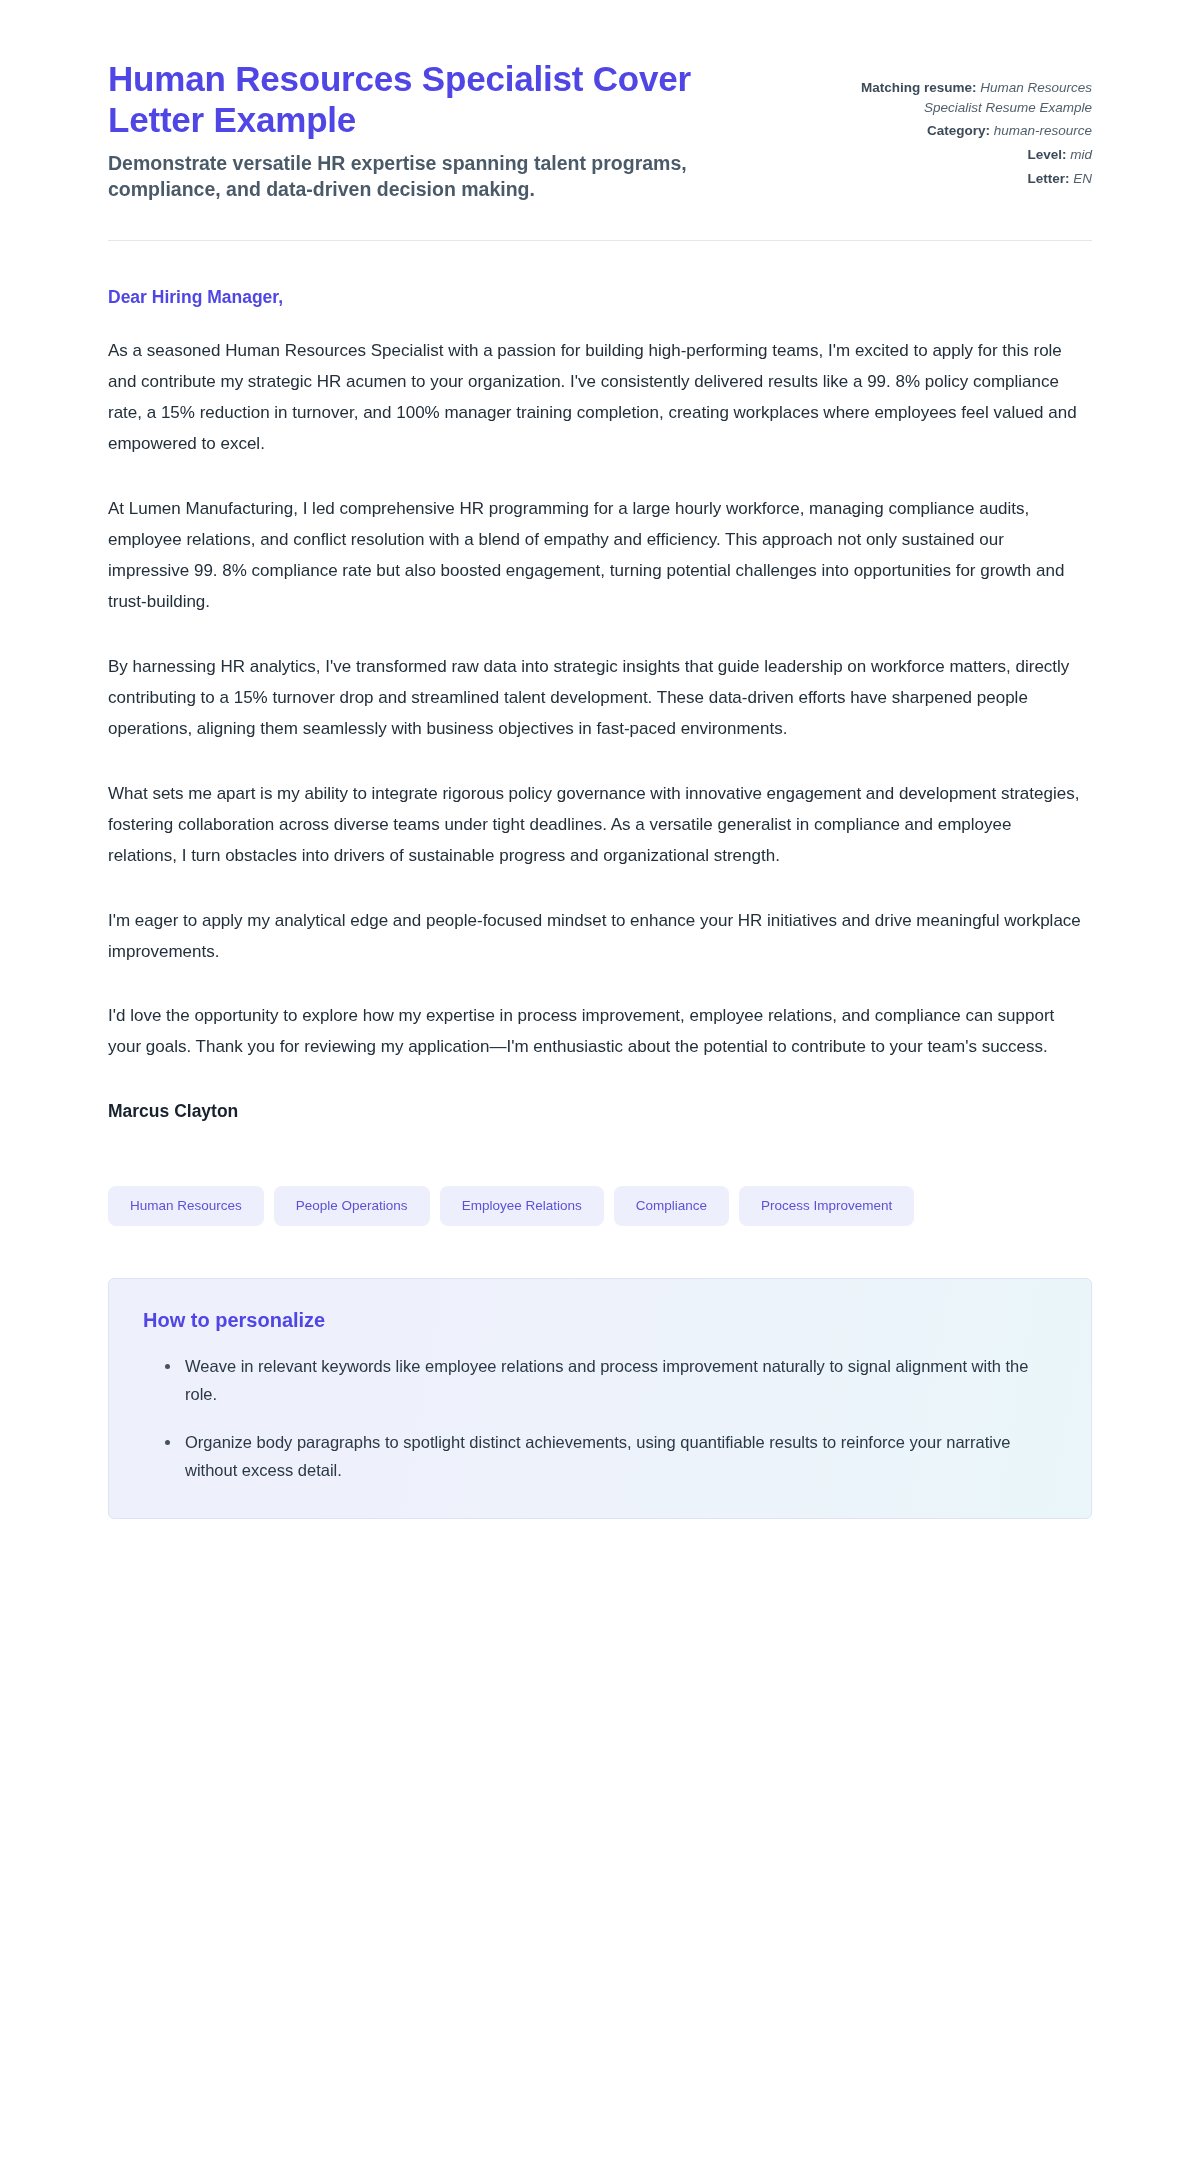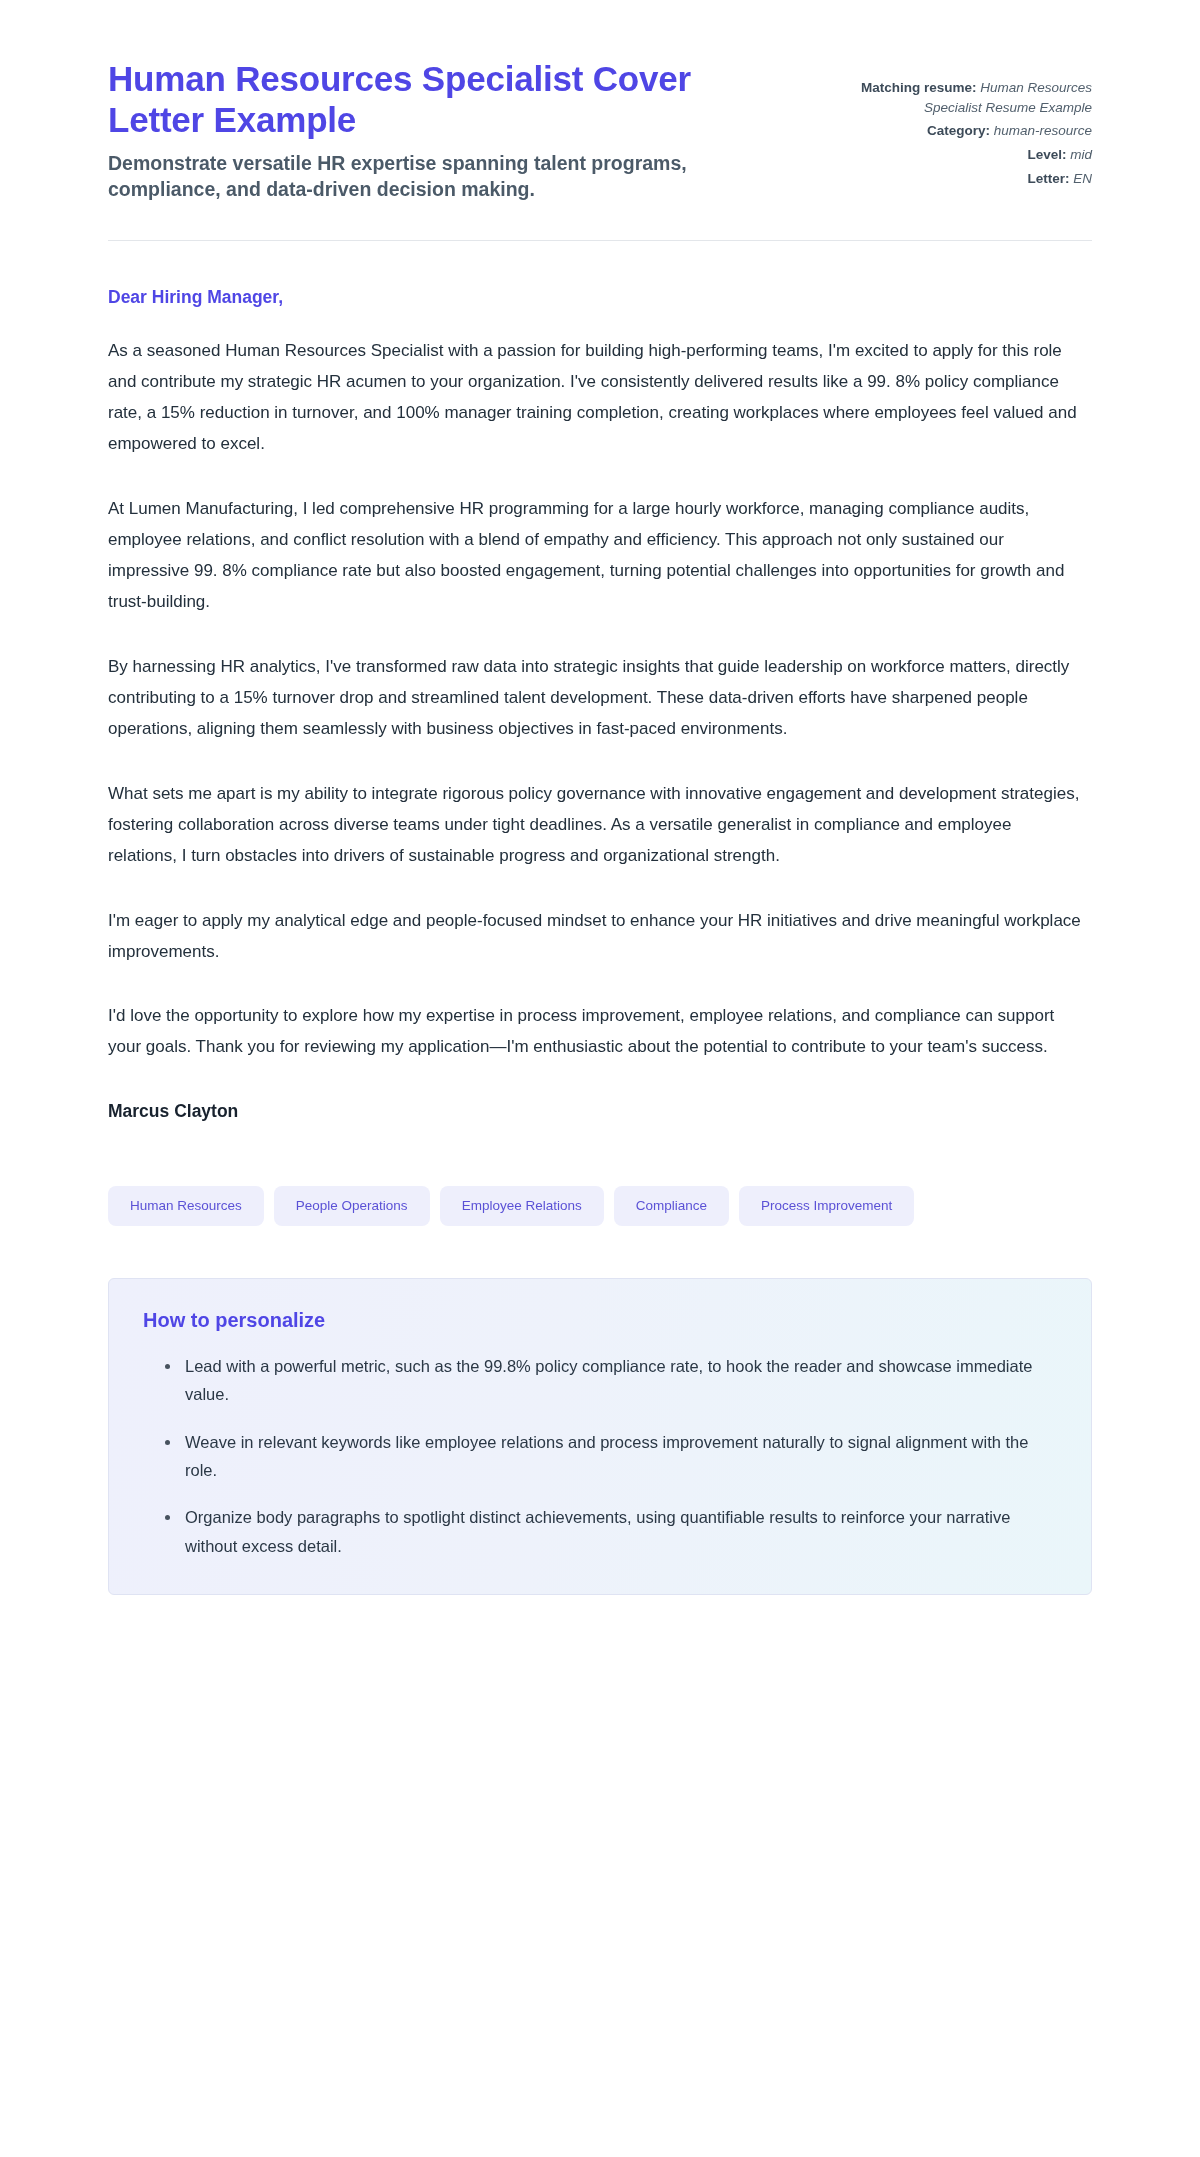--- a/index.html
+++ b/index.html
@@ -205,19 +205,18 @@
     <span class="tag">Human Resources</span>
     <span class="tag">People Operations</span>
     <span class="tag">Employee Relations</span>
     <span class="tag">Compliance</span>
     <span class="tag">Process Improvement</span>
   </div>
 
   <div class="callout">
     <h2 class="callout-title">How to personalize</h2>
     <ul class="callout-list">
-      <li>Lead with a powerful metric, such as the 99.8% policy compliance rate, to hook the reader and showcase immediate value.</li>
       <li>Weave in relevant keywords like employee relations and process improvement naturally to signal alignment with the role.</li>
       <li>Organize body paragraphs to spotlight distinct achievements, using quantifiable results to reinforce your narrative without excess detail.</li>
     </ul>
   </div>
 
 </div>
 
 </body></html>

